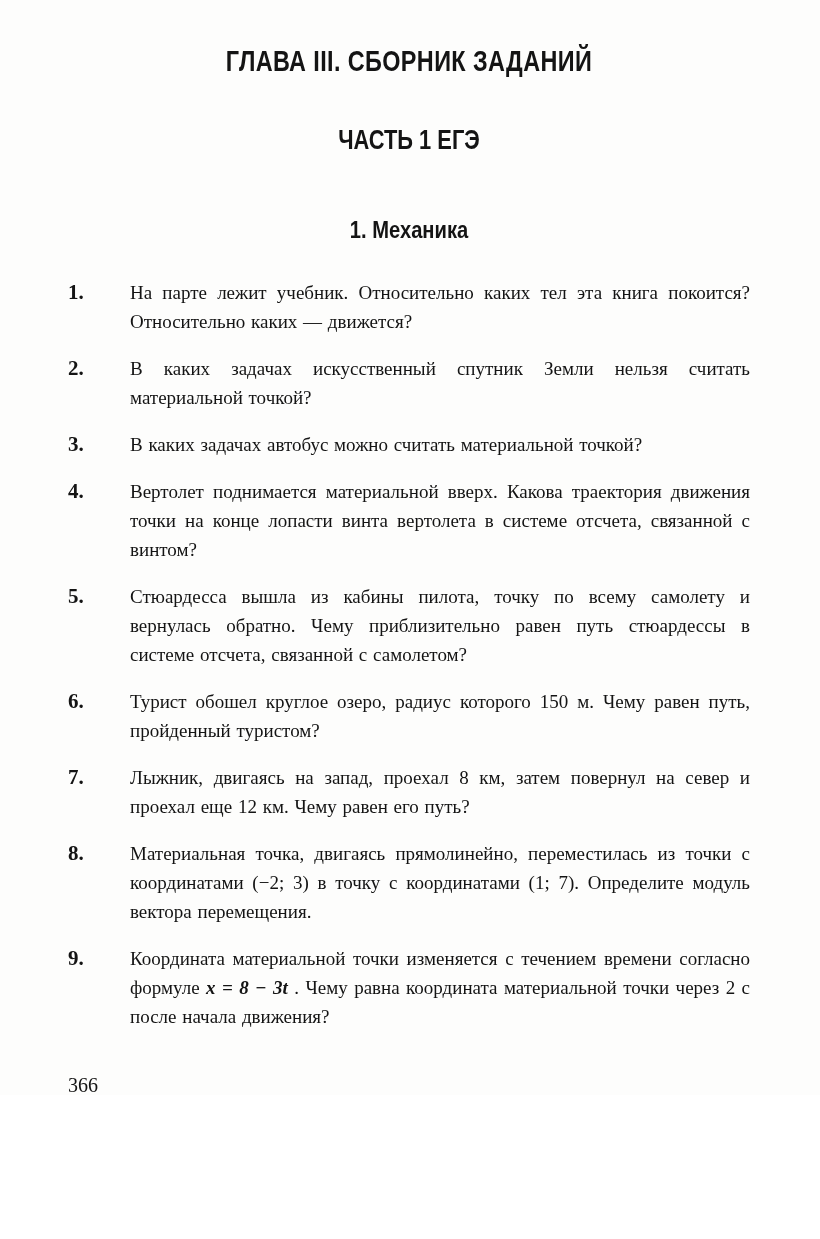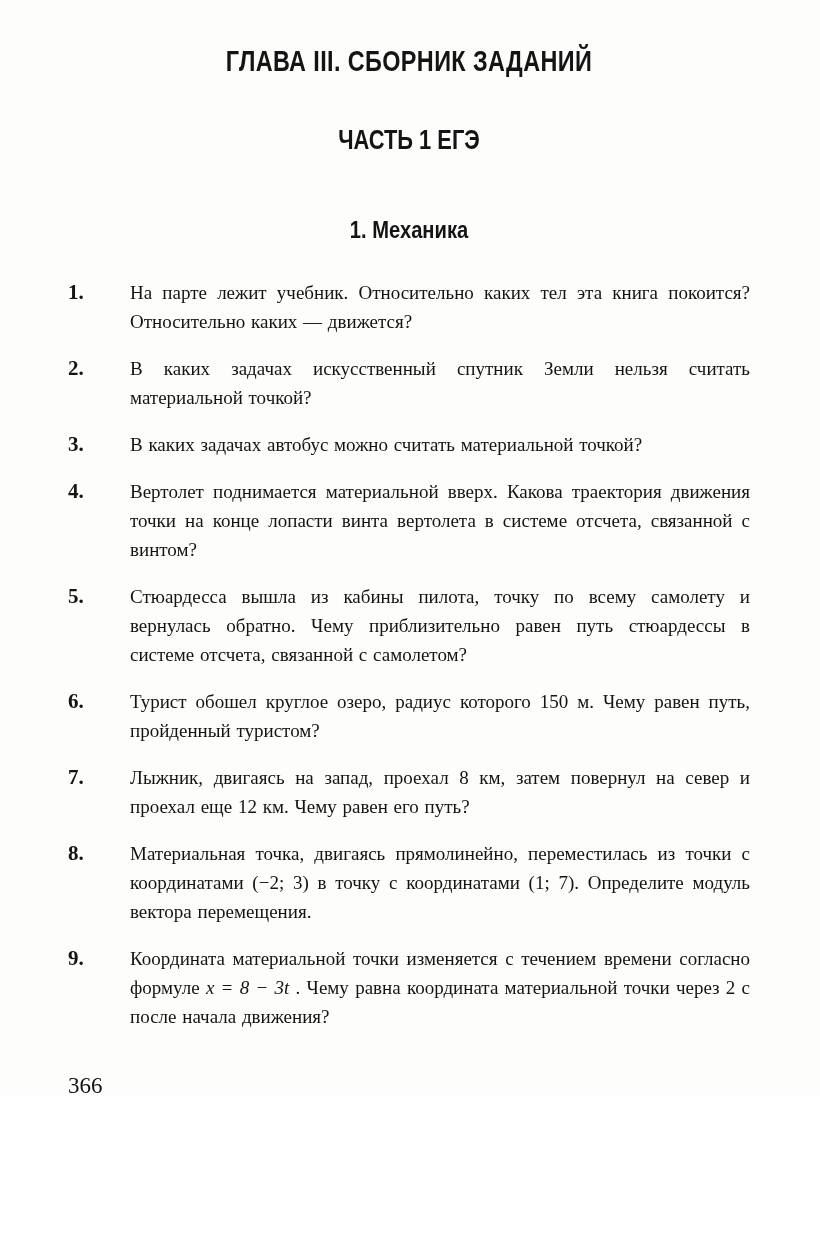--- a/index.html
+++ b/index.html
@@ -77,25 +77,26 @@
     font-size: 19px;
     line-height: 29px;
     text-align: justify;
     hyphens: auto;
     -webkit-hyphens: auto;
     word-spacing: 1px;
   }
   .formula {
     font-style: italic;
     white-space: nowrap;
+    font-weight: bold;
   }
   
   .page-number {
     margin-top: 40px;
-    font-size: 23px;
+    font-size: 20px;
     line-height: 29px;
     text-align: left;
   }
 </style>
 </head>
 <body>
 
 <div class="page">
 
   <h1 class="h-chapter">ГЛАВА III. СБОРНИК ЗАДАНИЙ</h1>

